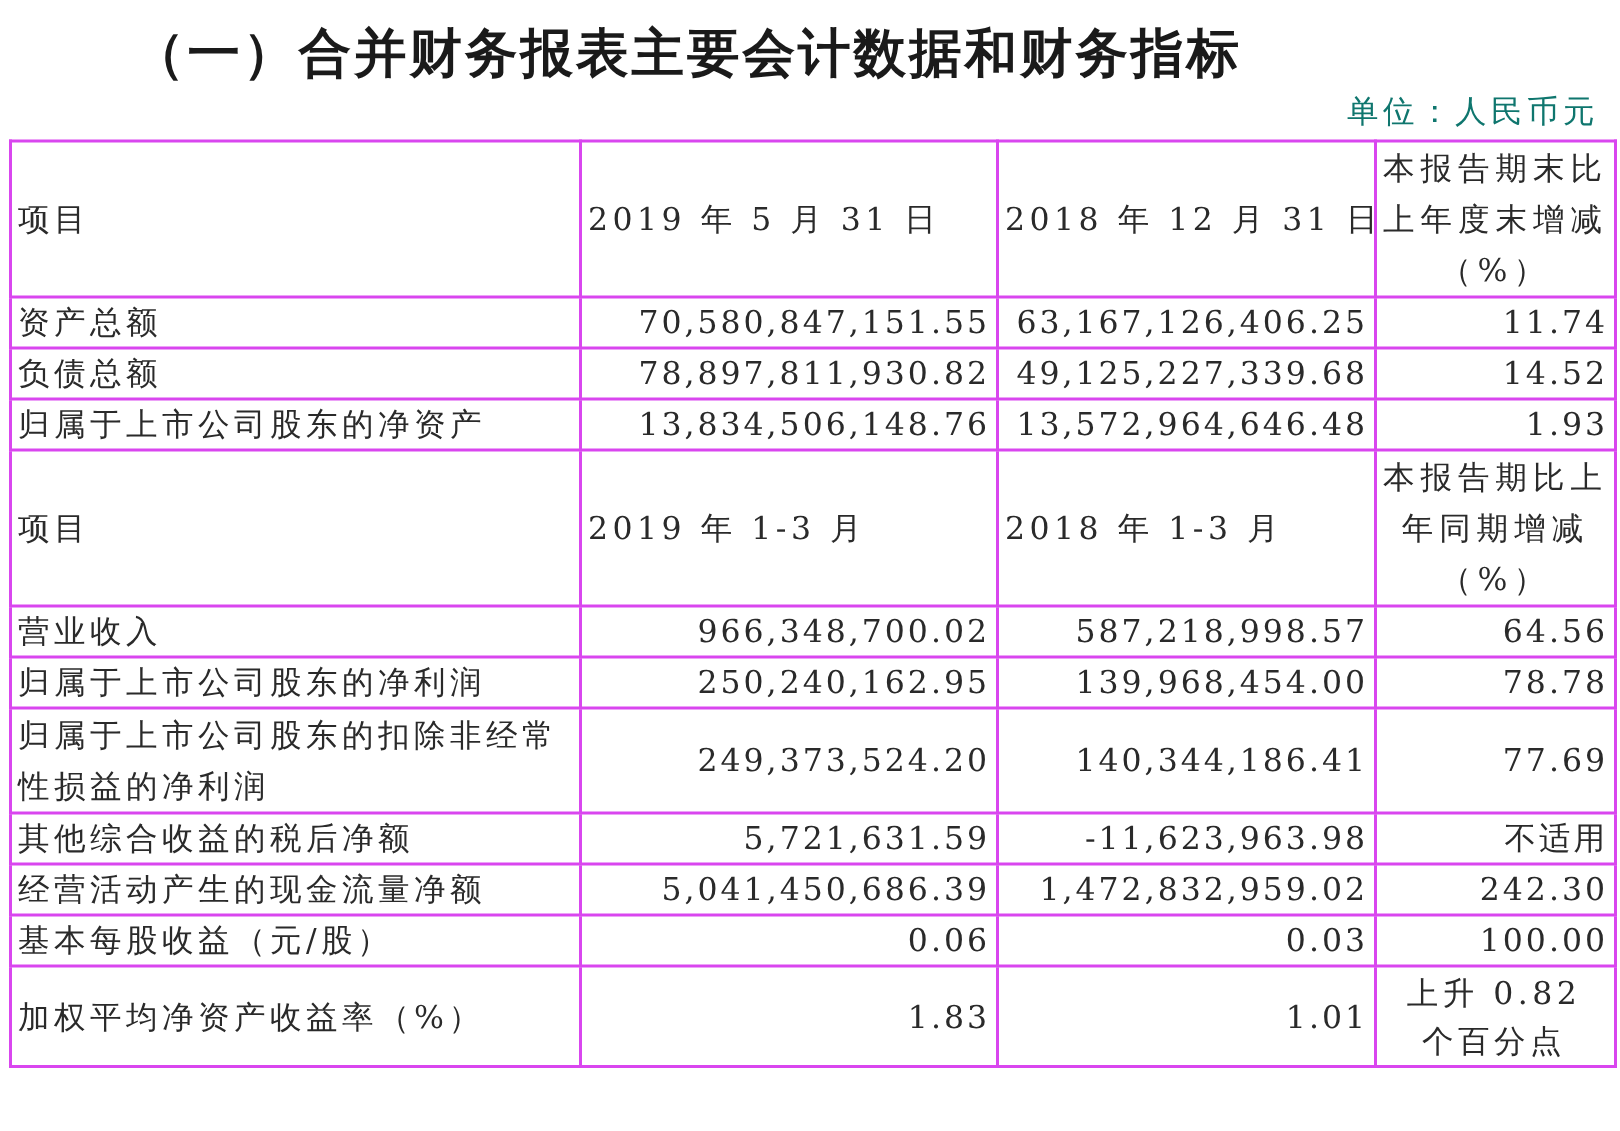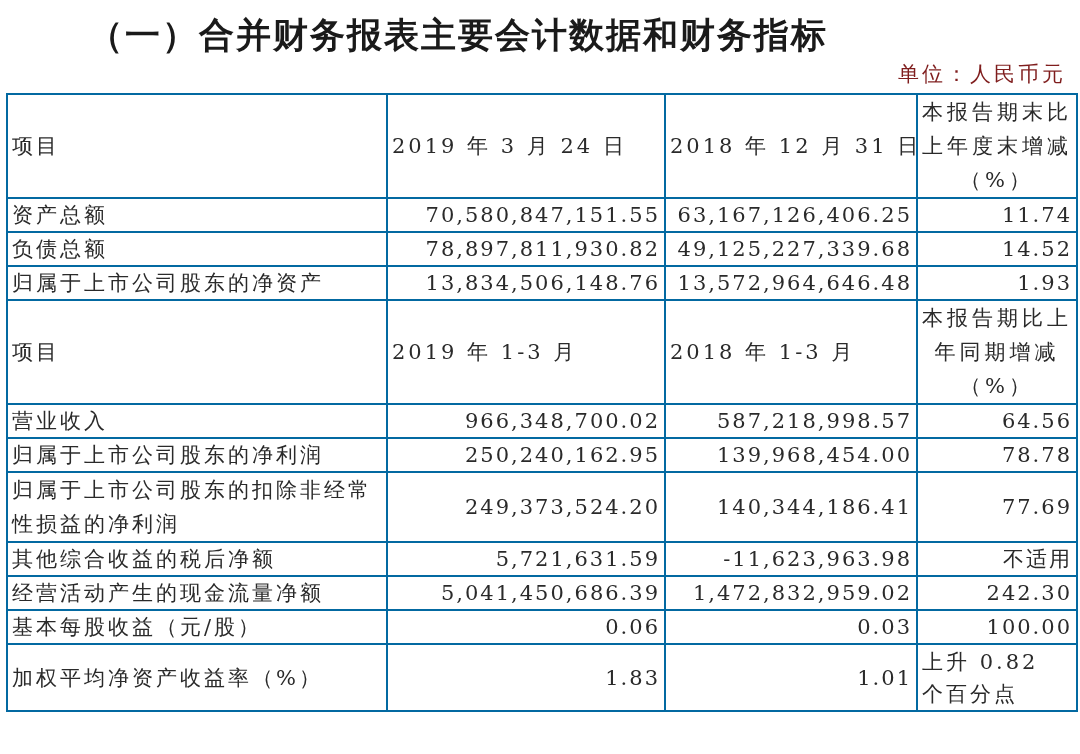--- a/index.html
+++ b/index.html
@@ -25,33 +25,33 @@
       letter-spacing: 2px;
       color: #1a1a1a;
       white-space: nowrap;
     }
     .unit {
       position: absolute;
       right: 14px;
       top: 60px;
       font-size: 21px;
       letter-spacing: 3px;
-      color: #7f1d1d;
+      color: #0f766e;
       white-space: nowrap;
     }
     table.fin {
       position: absolute;
       left: 6px;
       top: 93px;
       width: 1070px;
       border-collapse: collapse;
       table-layout: fixed;
     }
     table.fin td {
-      border: 2px solid #0369a1;
+      border: 2px solid #d946ef;
       padding: 0 6px 0 4px;
       font-size: 21px;
       line-height: 32px;
       letter-spacing: 2px;
       vertical-align: middle;
       overflow: hidden;
       white-space: nowrap;
     }
     table.fin td.item { text-align: left; letter-spacing: 3px; }
     table.fin td.num { text-align: right; padding-right: 4px; }
@@ -63,21 +63,21 @@
       letter-spacing: 4px;
       padding: 0 2px;
     }
     table.fin td.wrap {
       white-space: normal;
       line-height: 34px;
       letter-spacing: 3px;
     }
     table.fin td.note {
       white-space: normal;
-      text-align: left;
+      text-align: center;
       line-height: 32px;
       letter-spacing: 3px;
       margin-left: 41px;
     }
     tr.h-head { height: 104px; }
     tr.h-row { height: 24px; margin-top: 13px; }
     tr.h-tall { height: 70px; }
     tr.h-last { height: 67px; }
   </style>
 </head>
@@ -90,21 +90,21 @@
   <colgroup>
     <col style="width:380px">
     <col style="width:278px">
     <col style="width:252px">
     <col style="width:160px">
   </colgroup>
   <tbody>
 
     <tr class="h-head">
       <td class="hdr">项目</td>
-      <td class="hdr">2019 年 3 月 24 日</td>
+      <td class="hdr">2019 年 5 月 31 日</td>
       <td class="hdr">2018 年 12 月 31 日</td>
       <td class="hdr-wrap">本报告期末比上年度末增减（%）</td>
     </tr>
     <tr class="h-row">
       <td class="item">资产总额</td>
       <td class="num">70,580,847,151.55</td>
       <td class="num">63,167,126,406.25</td>
       <td class="num">11.74</td>
     </tr>
     <tr class="h-row">

